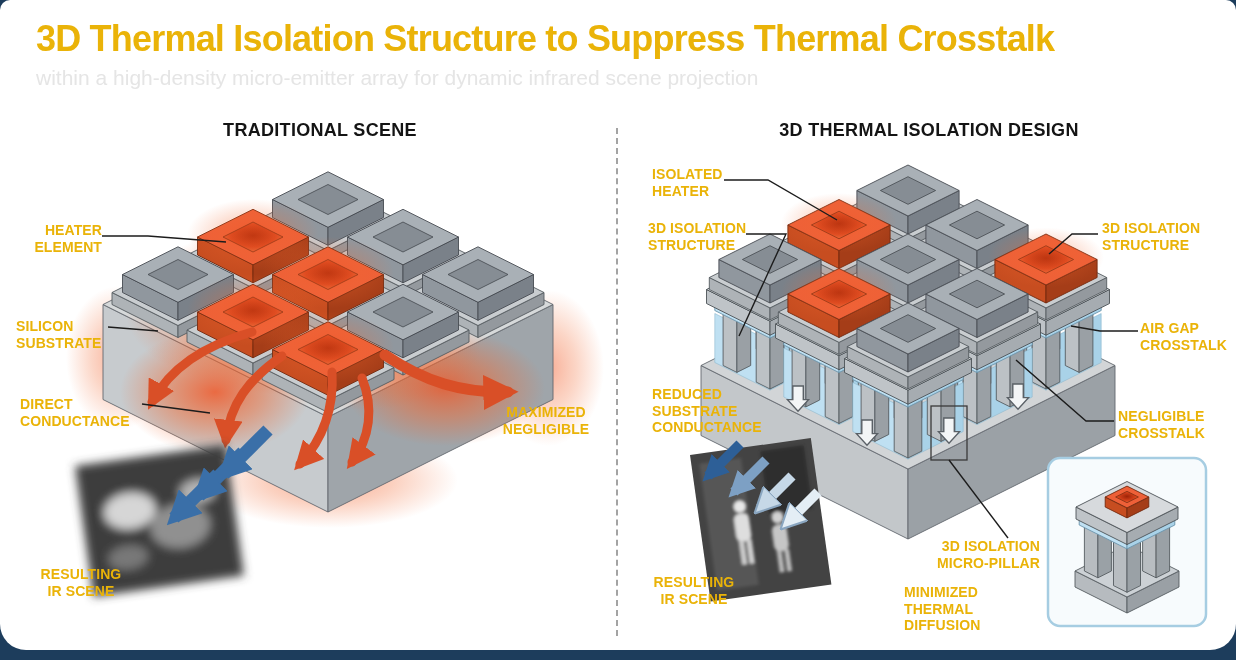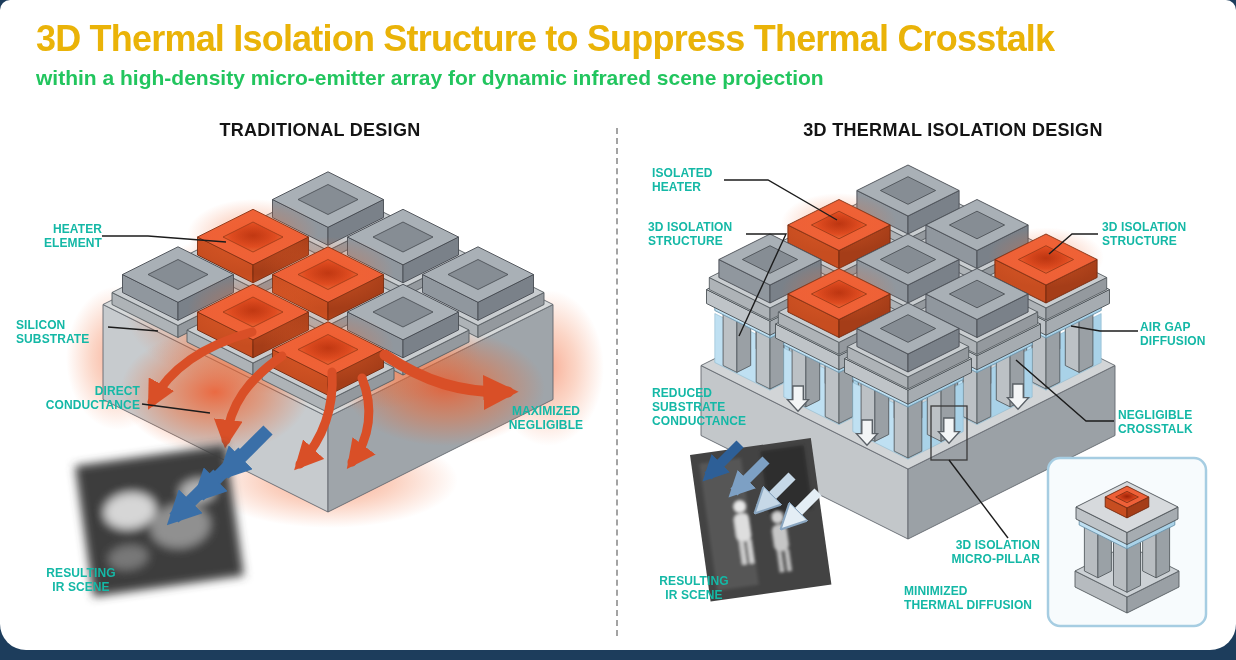--- a/index.html
+++ b/index.html
@@ -2,23 +2,23 @@
 <html><head>
 <meta charset="utf-8">
 <style>
   *{margin:0;padding:0;box-sizing:border-box}
   html,body{width:1236px;height:660px}
   body{background:#1d3d5c;font-family:"Liberation Sans",sans-serif;position:relative;overflow:hidden}
   .card{position:absolute;left:0;top:0;width:1236px;height:650px;background:#ffffff;border-radius:10px 10px 26px 26px}
   #scene{position:absolute;left:0;top:0;z-index:1}
   .txt{position:absolute;z-index:3;color:#121212}
   .main-title{font-size:36px;font-weight:800;letter-spacing:-0.8px;color:#eab308}
-  .subtitle{font-size:21px;font-weight:700;color:#22c55e}
+  .subtitle{font-size:21px;font-weight:400;color:#e5e5e5}
   .ptitle{font-size:18px;font-weight:800;letter-spacing:.3px;text-align:center;color:#141414}
-  .lbl{font-size:12px;font-weight:700;line-height:1.18;white-space:pre-line;letter-spacing:.1px;color:#14b8a6}
+  .lbl{font-size:14px;font-weight:700;line-height:1.18;white-space:pre-line;letter-spacing:.1px;color:#eab308}
   .divider{position:absolute;left:616px;top:128px;height:508px;border-left:2px dashed #a3a3a3;z-index:2}
 </style>
 </head>
 <body>
 
 <div class="card"></div>
 
 <svg id="scene" width="1236" height="660">
   <defs>
     <radialGradient id="glow">
@@ -458,42 +458,42 @@
     <polyline points="1098,234 1072,234 1049,254" fill="none" stroke="#1c1c1c" stroke-width="1.4"></polyline>
     <polyline points="1138,331 1100,331 1071,326" fill="none" stroke="#1c1c1c" stroke-width="1.4"></polyline>
     <polyline points="1114,421 1086,421 1016,360" fill="none" stroke="#1c1c1c" stroke-width="1.4"></polyline>
   </svg>
 
 <div class="txt main-title" style="left:36px;top:18px;width:1160px">3D Thermal Isolation Structure to Suppress Thermal Crosstalk</div>
 <div class="txt subtitle" style="left:36px;top:66px;width:1000px">within a high-density micro-emitter array for dynamic infrared scene projection</div>
 
 <div class="divider"></div>
 
-<div class="txt ptitle" style="left:130px;top:120px;width:380px">TRADITIONAL DESIGN</div>
-<div class="txt ptitle" style="left:738px;top:120px;width:430px">3D THERMAL ISOLATION DESIGN</div>
+<div class="txt ptitle" style="left:130px;top:120px;width:380px">TRADITIONAL SCENE</div>
+<div class="txt ptitle" style="left:714px;top:120px;width:430px">3D THERMAL ISOLATION DESIGN</div>
 
 <div class="txt lbl" style="left:30px;top:222px;width:72px;text-align:right">HEATER
 ELEMENT</div>
 <div class="txt lbl" style="left:16px;top:318px;width:90px;text-align:left">SILICON
 SUBSTRATE</div>
-<div class="txt lbl" style="left:20px;top:384px;width:120px;text-align:right">DIRECT
+<div class="txt lbl" style="left:20px;top:396px;width:120px;">DIRECT
 CONDUCTANCE</div>
 <div class="txt lbl" style="left:494px;top:404px;width:104px;text-align:center">MAXIMIZED
 NEGLIGIBLE</div>
 <div class="txt lbl" style="left:36px;top:566px;width:90px;text-align:center">RESULTING
 IR SCENE</div>
 
 <div class="txt lbl" style="left:652px;top:166px;width:90px">ISOLATED
 HEATER</div>
 <div class="txt lbl" style="left:648px;top:220px;width:100px">3D ISOLATION
 STRUCTURE</div>
 <div class="txt lbl" style="left:1102px;top:220px;width:104px">3D ISOLATION
 STRUCTURE</div>
 <div class="txt lbl" style="left:1140px;top:320px;width:84px">AIR GAP
-DIFFUSION</div>
+CROSSTALK</div>
 <div class="txt lbl" style="left:652px;top:386px;width:116px">REDUCED
 SUBSTRATE
 CONDUCTANCE</div>
 <div class="txt lbl" style="left:1118px;top:408px;width:92px">NEGLIGIBLE
 CROSSTALK</div>
 <div class="txt lbl" style="left:650px;top:574px;width:88px;text-align:center">RESULTING
 IR SCENE</div>
 <div class="txt lbl" style="left:928px;top:538px;width:112px;text-align:right">3D ISOLATION
 MICRO-PILLAR</div>
 <div class="txt lbl" style="left:904px;top:584px;width:136px;text-align:left">MINIMIZED

